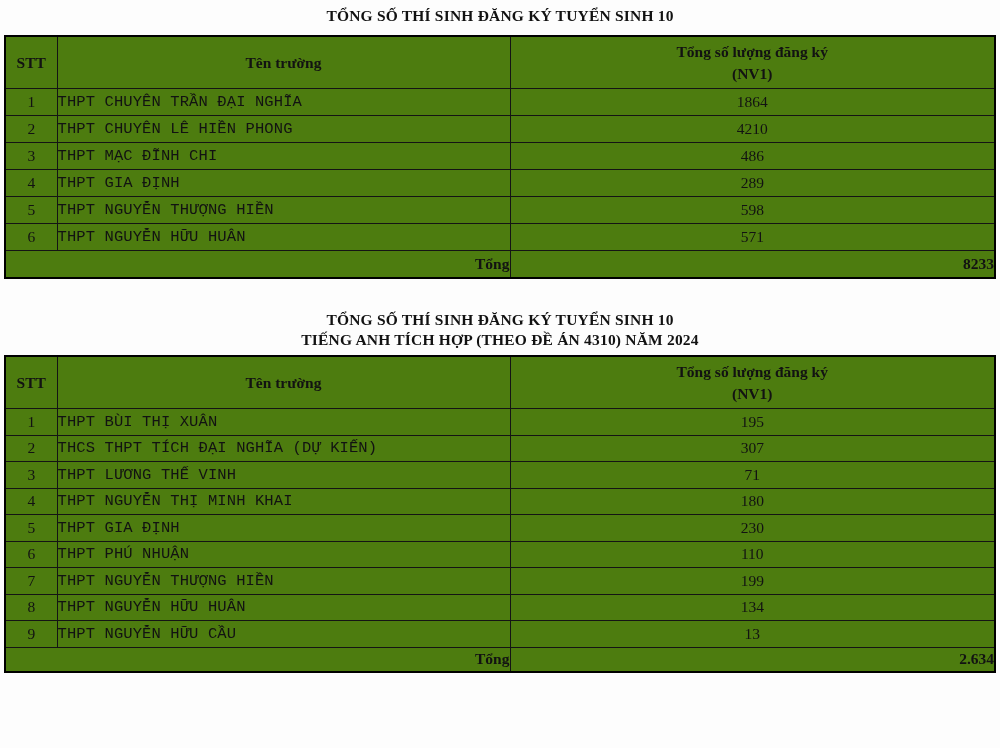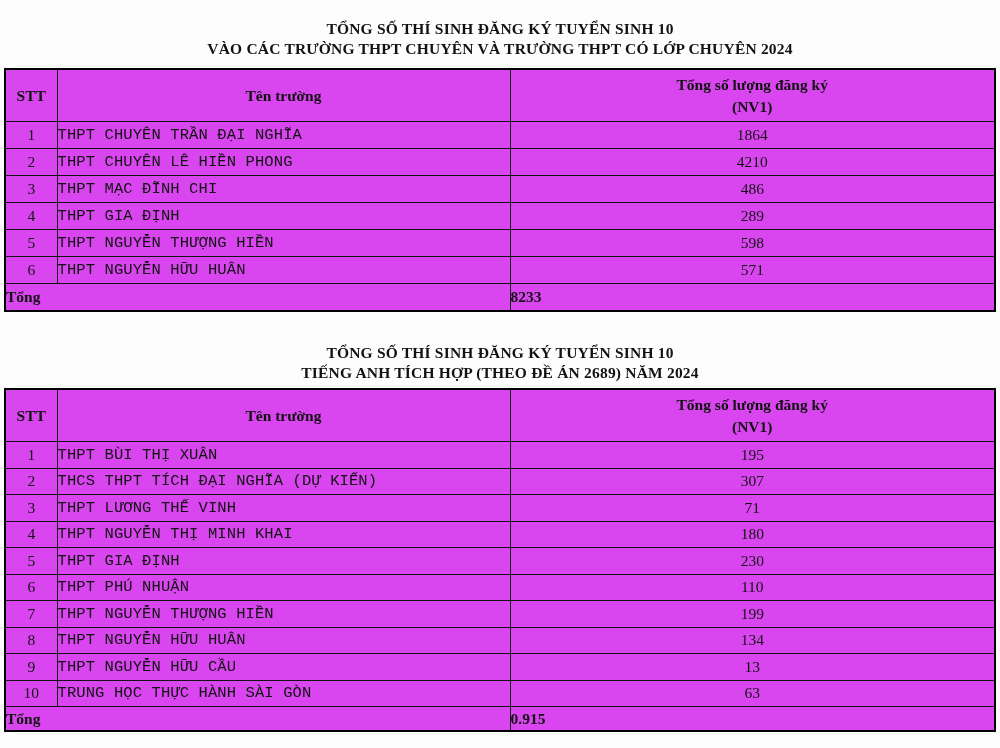--- a/index.html
+++ b/index.html
@@ -9,38 +9,38 @@
   }
   body {
     width: 1000px;
     height: 748px;
     overflow: hidden;
     font-family: "Liberation Serif", "DejaVu Serif", serif;
     color: #121212;
     background: #fdfdfd;
   }
   .doc {
-    padding-top: 19px;
+    padding-top: 6px;
   }
   .title {
     text-align: center;
     font-weight: bold;
     font-size: 15.5px;
     line-height: 20px;
     letter-spacing: 0.2px;
   }
   .title.second {
     margin-top: 31px;
   }
   table.t {
     width: 990px;
     margin: 12px auto;
     border-collapse: collapse;
     table-layout: fixed;
-    background: #d946ef;
+    background: #4d7c0f;
     border: 2.5px solid #000;
   }
   table.t1 { margin-top: 9px; }
   table.t2 { margin-top: 5px; }
   .c-stt   { width: 52px; }
   .c-name  { width: 453px; }
   .c-count { width: 485px; }
   table.t th, table.t td {
     border: 1.5px solid #141414;
     padding: 0;
@@ -57,32 +57,31 @@
   }
   tr.r td { height: 26px; font-size: 15.5px; }
   table.t2 tr.r td { height: 25.5px; }
   td.stt  { text-align: center; }
   td.nm   { text-align: left; padding-left: 5px; letter-spacing: 0.1px; font-family: Liberation Mono, monospace; }
   td.ct   { text-align: center; }
   tr.total td {
     height: 26px;
     font-size: 15.5px;
     font-weight: bold;
-    text-align: left;
+    text-align: right;
   }
   table.t2 tr.total td { height: 23px; }
 </style>
 </head>
 <body>
 
 <div class="doc">
 
   <div class="title">
     <div>TỔNG SỐ THÍ SINH ĐĂNG KÝ TUYỂN SINH 10</div>
-    <div>VÀO CÁC TRƯỜNG THPT CHUYÊN VÀ TRƯỜNG THPT CÓ LỚP CHUYÊN 2024</div>
   </div>
 
   <table class="t t1">
     <colgroup>
         <col class="c-stt">
         <col class="c-name">
         <col class="c-count">
       </colgroup>
     <thead>
       <tr class="hdr">
@@ -127,21 +126,21 @@
       </tr>
       <tr class="total">
         <td colspan="2">Tổng</td>
         <td class="ct">8233</td>
       </tr>
     </tbody>
   </table>
 
   <div class="title second">
     <div>TỔNG SỐ THÍ SINH ĐĂNG KÝ TUYỂN SINH 10</div>
-    <div>TIẾNG ANH TÍCH HỢP (THEO ĐỀ ÁN 2689) NĂM 2024</div>
+    <div>TIẾNG ANH TÍCH HỢP (THEO ĐỀ ÁN 4310) NĂM 2024</div>
   </div>
 
   <table class="t t2">
     <colgroup>
         <col class="c-stt">
         <col class="c-name">
         <col class="c-count">
       </colgroup>
     <thead>
       <tr class="hdr">
@@ -192,25 +191,20 @@
       <tr class="r">
         <td class="stt">8</td>
         <td class="nm">THPT NGUYỄN HỮU HUÂN</td>
         <td class="ct">134</td>
       </tr>
       <tr class="r">
         <td class="stt">9</td>
         <td class="nm">THPT NGUYỄN HỮU CẦU</td>
         <td class="ct">13</td>
       </tr>
-      <tr class="r">
-        <td class="stt">10</td>
-        <td class="nm">TRUNG HỌC THỰC HÀNH SÀI GÒN</td>
-        <td class="ct">63</td>
-      </tr>
       <tr class="total">
         <td colspan="2">Tổng</td>
-        <td class="ct">0.915</td>
+        <td class="ct">2.634</td>
       </tr>
     </tbody>
   </table>
 
 </div>
 
 </body></html>

